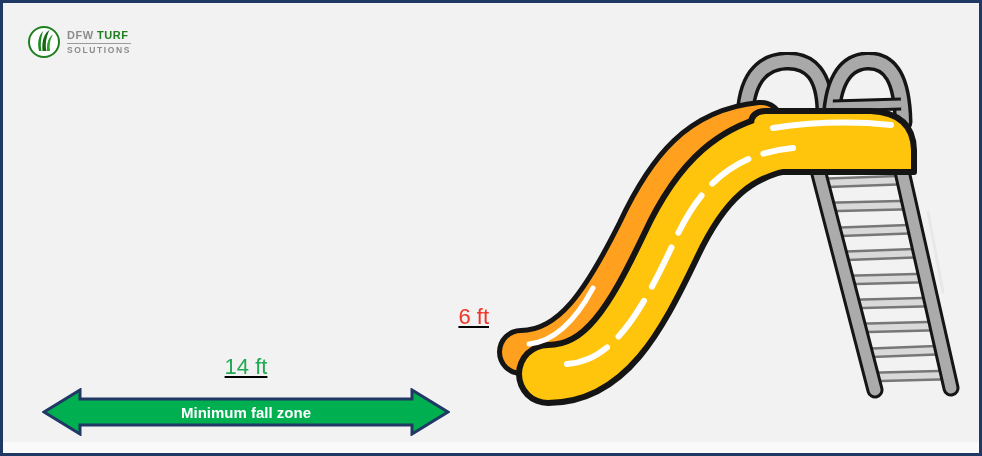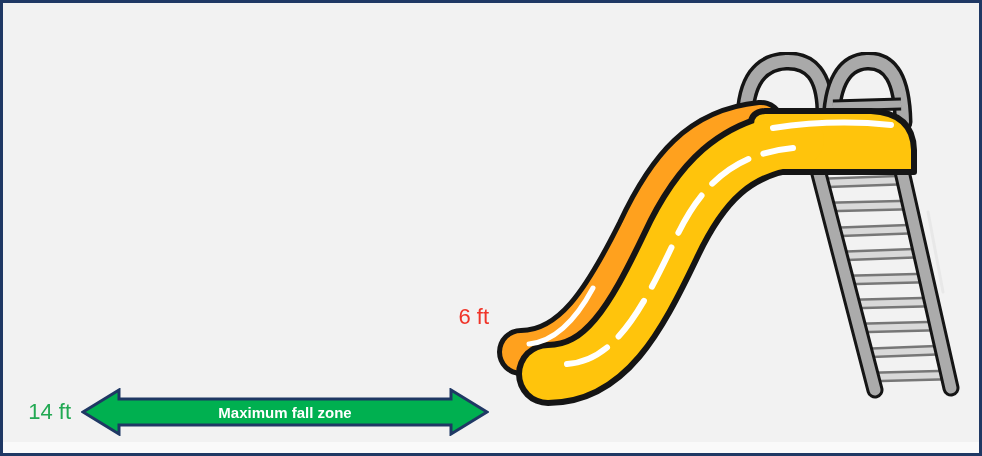--- a/index.html
+++ b/index.html
@@ -10,50 +10,62 @@
   .bottom-strip{position:absolute;left:0;right:0;bottom:0;height:11px;background:#FAFAFA;}
   
   .logo{position:absolute;left:24px;top:22px;display:flex;align-items:center;gap:6px;}
   .logo-text{line-height:1;}
   .logo-line1{font-size:11px;font-weight:bold;letter-spacing:.5px;color:#8C8C8C;
     border-bottom:1px solid #9a9a9a;padding-bottom:2px;}
   .logo-line1 .brand-main{color:#1E7F1E;}
   .logo-line2{font-size:8.5px;font-weight:bold;letter-spacing:1.6px;color:#8C8C8C;margin-top:2px;}
   
   .zone-row{position:absolute;left:0;width:486px;height:48px;display:flex;
-    align-items:center;justify-content:flex-end;gap:10px;}
+    align-items:center;justify-content:flex-end;gap:10px;text-decoration:underline;}
   .zone-distance{font-size:22px;white-space:nowrap;line-height:1;}
   .arrow-wrap{position:relative;height:48px;flex:0 0 auto;}
   .zone-text{position:absolute;left:0;top:0;width:100%;height:100%;
     display:flex;align-items:center;justify-content:center;
     color:#fff;font-size:15px;font-weight:600;pointer-events:none;}
   .row-min{top:290px;}
   .row-rec{top:338px;}
-  .row-max{top:385px;}
+  .row-max{top:385px;flex-direction:column;}
   
   .slide-art{position:absolute;left:490px;top:49px;}
 </style>
 </head>
 <body>
 
 <div class="page">
 
+  <div class="logo">
+    <svg width="34" height="34" viewBox="0 0 34 34">
+      <circle cx="17" cy="17" r="15" fill="#ffffff" stroke="#1E7F1E" stroke-width="2"></circle>
+      <path d="M12 26 C10 17 12 10 16 6 C14 13 13 20 14.5 26 Z" fill="#1E8A1E"></path>
+      <path d="M15.5 26 C14.5 14 18 8 22.5 5 C19 12 18 20 19.5 26 Z" fill="#156615"></path>
+      <path d="M20 26 C19.5 17 22 12 26 9.5 C23 14 22 20 23 26 Z" fill="#2BA02B"></path>
+    </svg>
+    <div class="logo-text">
+      <div class="logo-line1"><span>DFW</span> <span class="brand-main">TURF</span></div>
+      <div class="logo-line2">SOLUTIONS</div>
+    </div>
+  </div>
 
   <div class="zone-row row-min">
     <span class="zone-distance" style="color: rgb(240, 52, 40);">6 ft</span>
   </div>
 
 
   <div class="zone-row row-max">
     <span class="zone-distance" style="color: rgb(34, 169, 83);">14 ft</span>
     <div class="arrow-wrap" style="width:408px">
       <svg width="408" height="48" viewBox="0 0 408 48">
         <polygon points="2,24 38,2 38,11 370,11 370,2 406,24 370,46 370,37 38,37 38,46" stroke="#1F3864" stroke-width="3" fill="#00B050"></polygon>
       </svg>
-      <span class="zone-text">Maximum fall zone</span>
+      <span class="zone-text">Minimum fall zone</span>
     </div>
   </div>
 
   <svg class="slide-art" width="478" height="394" viewBox="0 0 478 394">
 
     <path d="M252 70 C252 28 268 10 293 9 C318 8 331 24 332 58" fill="none" stroke="#151515" stroke-width="19" stroke-linecap="round"></path>
     <path d="M252 70 C252 28 268 10 293 9 C318 8 331 24 332 58" fill="none" stroke="#A9A9A9" stroke-width="12" stroke-linecap="round"></path>
     <path d="M338 76 C338 30 352 10 374 9 C398 8 409 28 410 70" fill="none" stroke="#151515" stroke-width="19" stroke-linecap="round"></path>
     <path d="M338 76 C338 30 352 10 374 9 C398 8 409 28 410 70" fill="none" stroke="#A9A9A9" stroke-width="12" stroke-linecap="round"></path>
     <line x1="340" y1="54" x2="408" y2="52" stroke="#151515" stroke-width="13"></line>

